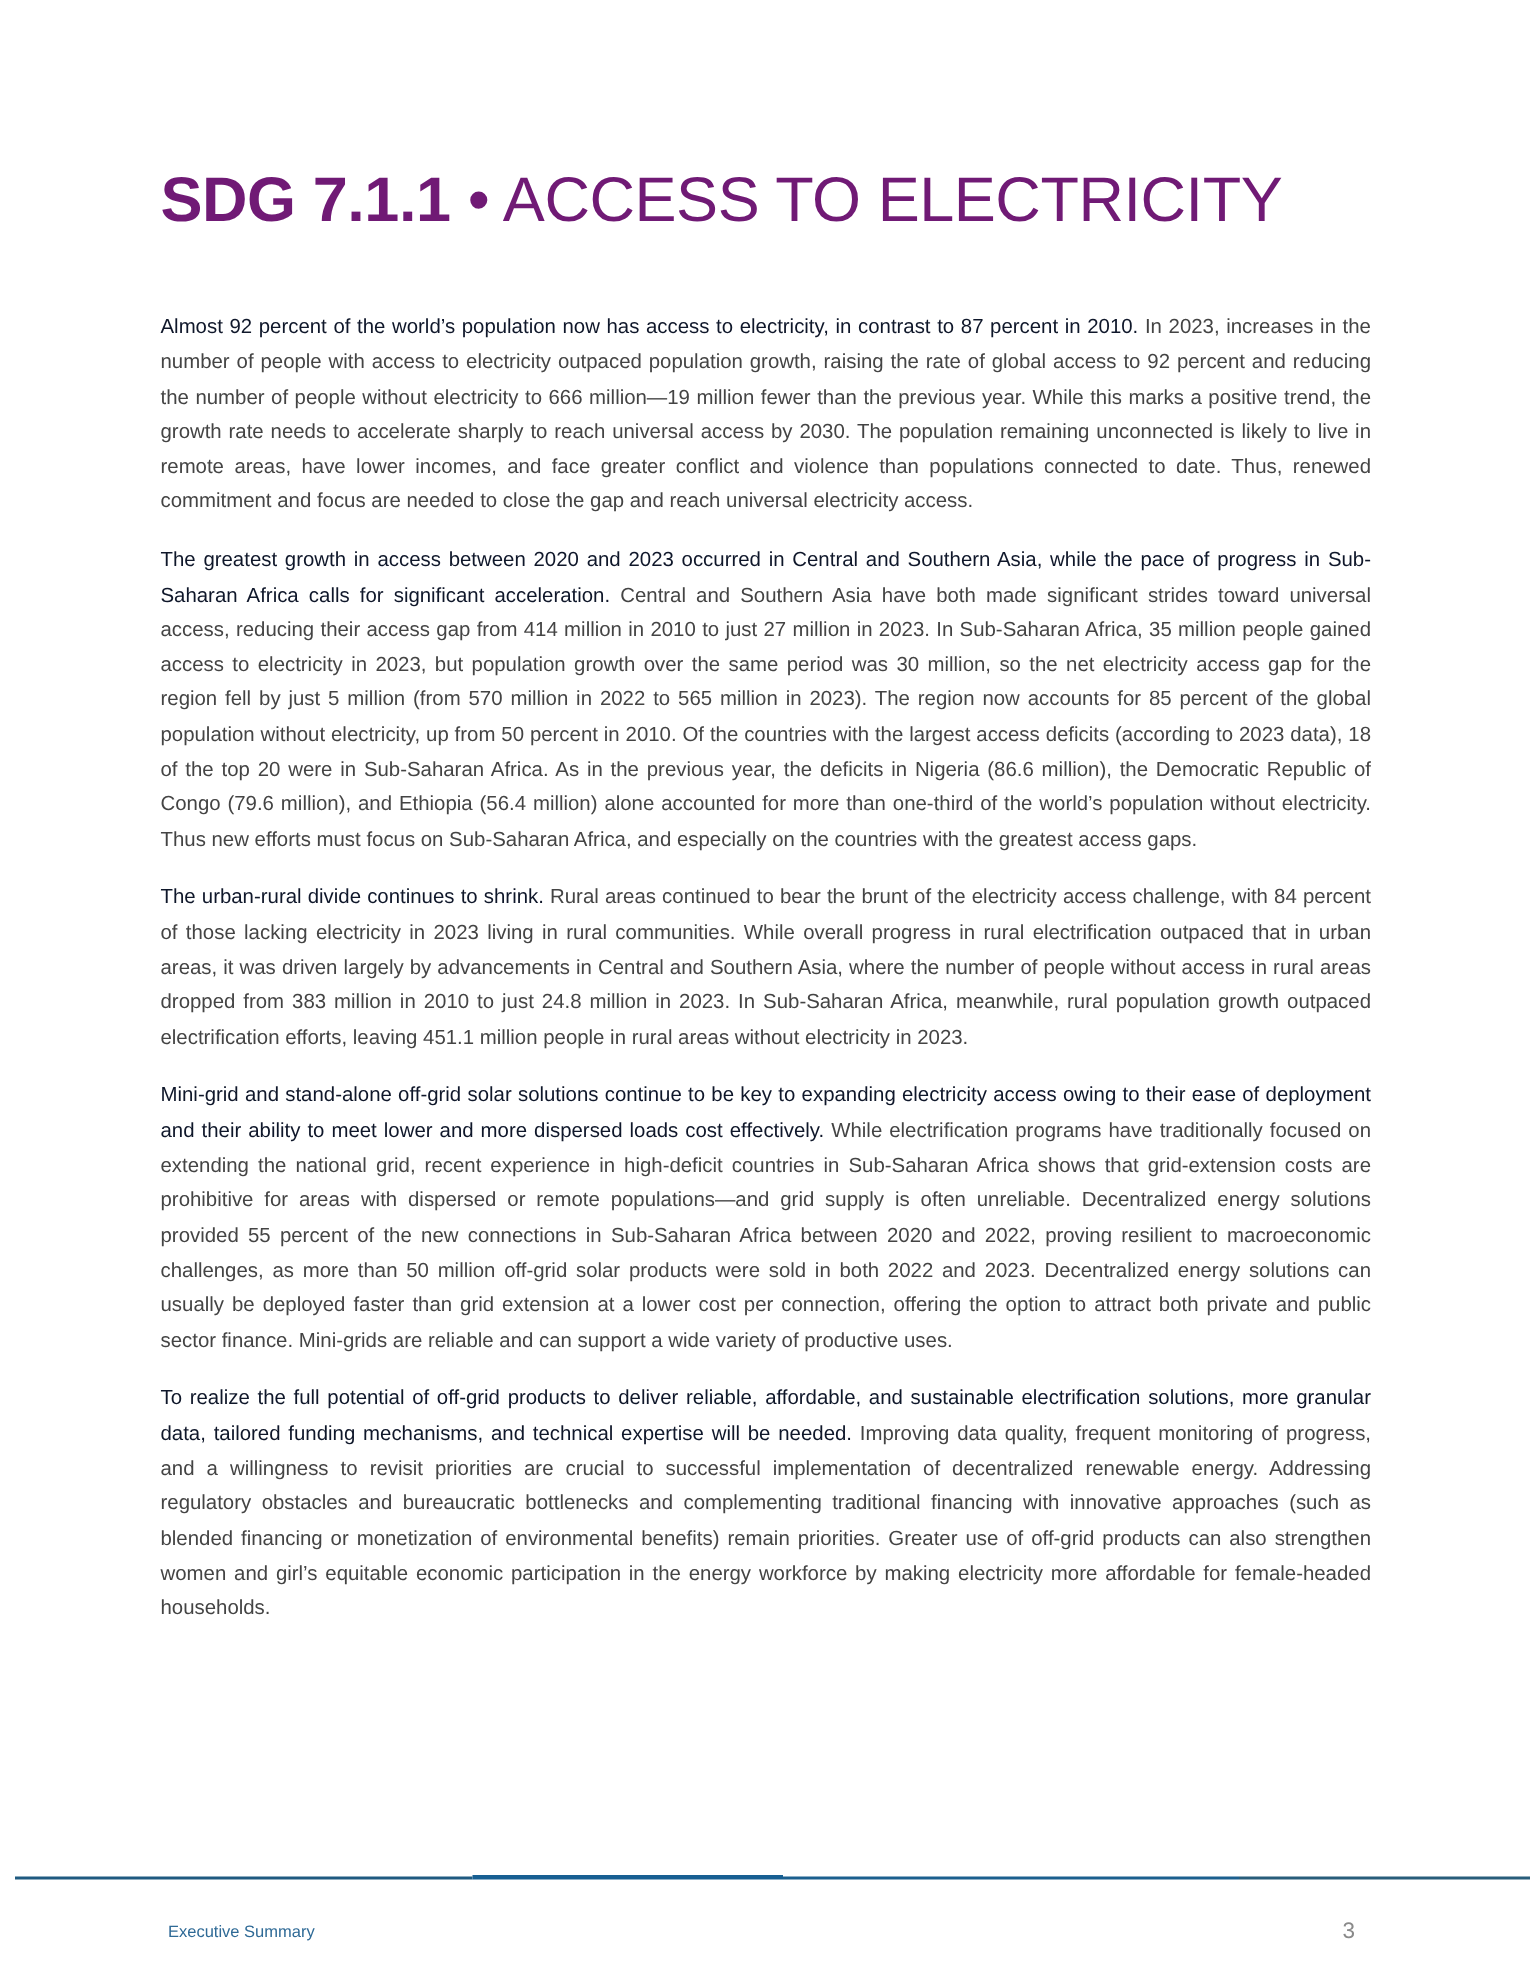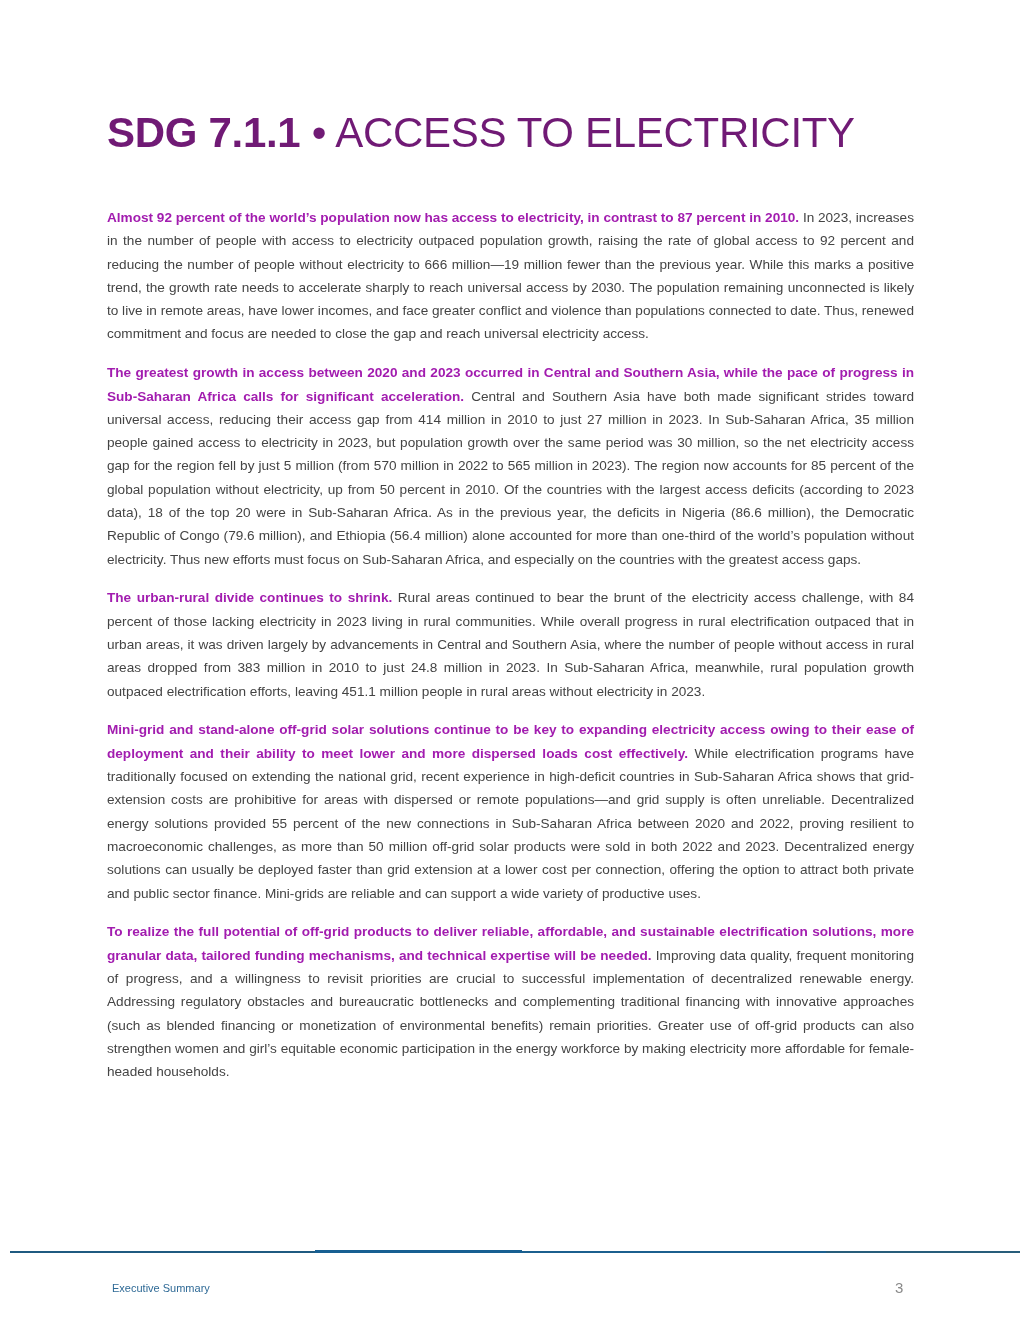--- a/index.html
+++ b/index.html
@@ -12,21 +12,21 @@
   .page-title .strong { font-weight: 700; }
   .page-title .light { font-weight: 400; }
   .body-text {
     position: absolute; left: 107px; top: 206px; width: 807px;
   }
   .para {
     margin: 0 0 15.5px 0;
     font-family: "Liberation Sans", sans-serif; font-size: 13.6px; line-height: 23.3px;
     color: #3a3a3a; text-align: justify; letter-spacing: 0px;
   }
-  .para .lead { font-weight: 700; color: #a21caf; }
+  .para .lead { font-weight: 400; color: #0f172a; }
   .para .rest { font-weight: 400; color: #444444; }
   .footer-rule { position: absolute; left: 0; top: 1248px; width: 1020px; height: 6px; }
   .seg { position: absolute; background: #1d5d8a; }
   .seg-1 { left: 10px; width: 305px; top: 3px; height: 2px; background: #1f5a80; }
   .seg-2 { left: 315px; width: 207px; top: 2px; height: 3px; background: #175f92; }
   .seg-3 { left: 522px; width: 304px; top: 2.5px; height: 2px; background: #1b5f8e; }
   .seg-4 { left: 826px; width: 194px; top: 3px; height: 1.5px; background: #285d7a; }
   .footer-label {
     position: absolute; left: 112px; top: 1282px;
     font-family: "Liberation Sans", sans-serif; font-size: 11px; color: #2f6a96;

